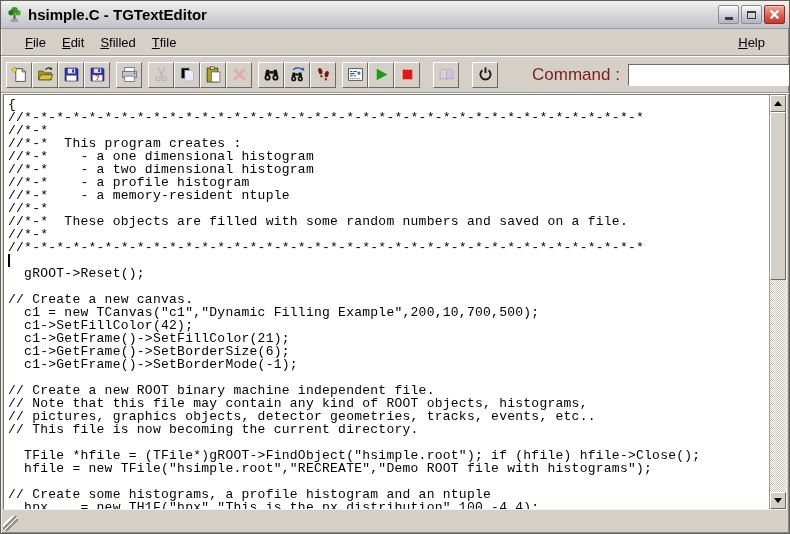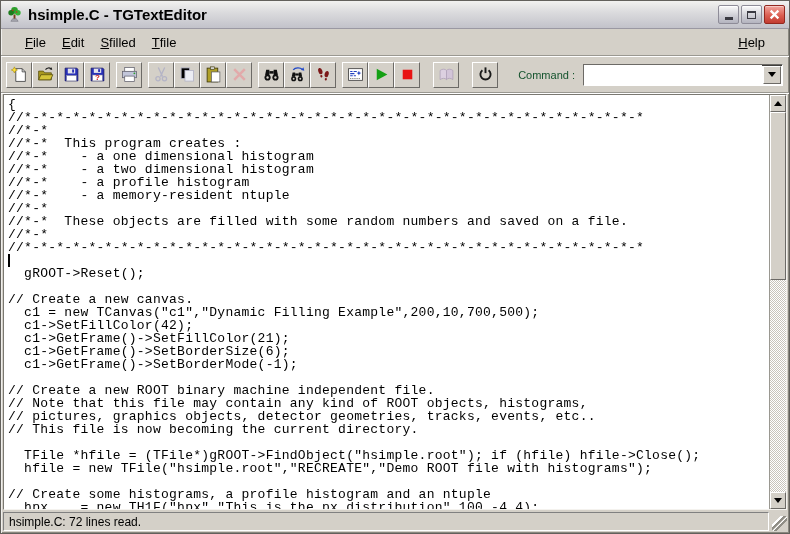--- a/index.html
+++ b/index.html
@@ -38,21 +38,21 @@
   .sep-groove{height:0;border-top:1px solid #9a9891;border-bottom:1px solid #ffffff;flex:0 0 2px;}
   
   .toolbar{height:35px;flex:0 0 35px;display:flex;align-items:center;padding:0 6px 0 5px;}
   .tgroup{display:flex;margin-right:6px;}
   .tgroup.big-gap{margin-left:7px;margin-right:6px;}
   .tbtn{width:26px;height:26px;background:var(--window_bg,#d4d0c8);
     border:1px solid;border-color:#ffffff #6c6a66 #6c6a66 #ffffff;
     display:flex;align-items:center;justify-content:center;}
   .tbtn svg{width:17px;height:17px;}
   .cmd-area{margin-left:auto;display:flex;align-items:center;}
-  .cmd-label{font-size:11px;color:#14532d;margin-right:8px;white-space:nowrap;}
+  .cmd-label{font-size:17px;color:#7f1d1d;margin-right:8px;white-space:nowrap;margin-left:28px;}
   .combo{width:200px;height:22px;background:#fff;
     border:1px solid;border-color:#6c6a66 #ffffff #ffffff #6c6a66;
     box-shadow:inset 1px 1px 0 #403f3c;display:flex;}
   .combo-input{flex:1 1 auto;border:0;outline:none;padding:0 3px;font:13px "Liberation Sans",sans-serif;min-width:0;}
   .combo-btn{flex:0 0 18px;background:#d4d0c8;border:1px solid;border-color:#ffffff #6c6a66 #6c6a66 #ffffff;
     display:flex;align-items:center;justify-content:center;margin:1px;}
   .arr-down{width:0;height:0;border-left:4px solid transparent;border-right:4px solid transparent;border-top:5px solid #000;}
   
   .editor-frame{flex:1 1 auto;margin:0 2px;display:flex;
     border:1px solid;border-color:#7a7871 #f4f2ee #f4f2ee #7a7871;
@@ -327,17 +327,16 @@
       <div class="sb-track">
         <div class="sb-thumb"></div>
       </div>
       <div class="sb-btn">
           <div class="arr-down-s"></div>
         </div>
     </div>
   </div>
 
   <div class="statusbar">
-    <div class="status-box status-left">hsimple.C: 72 lines read.</div>
     <div class="grip"></div>
   </div>
 
 </div>
 
 </body></html>

